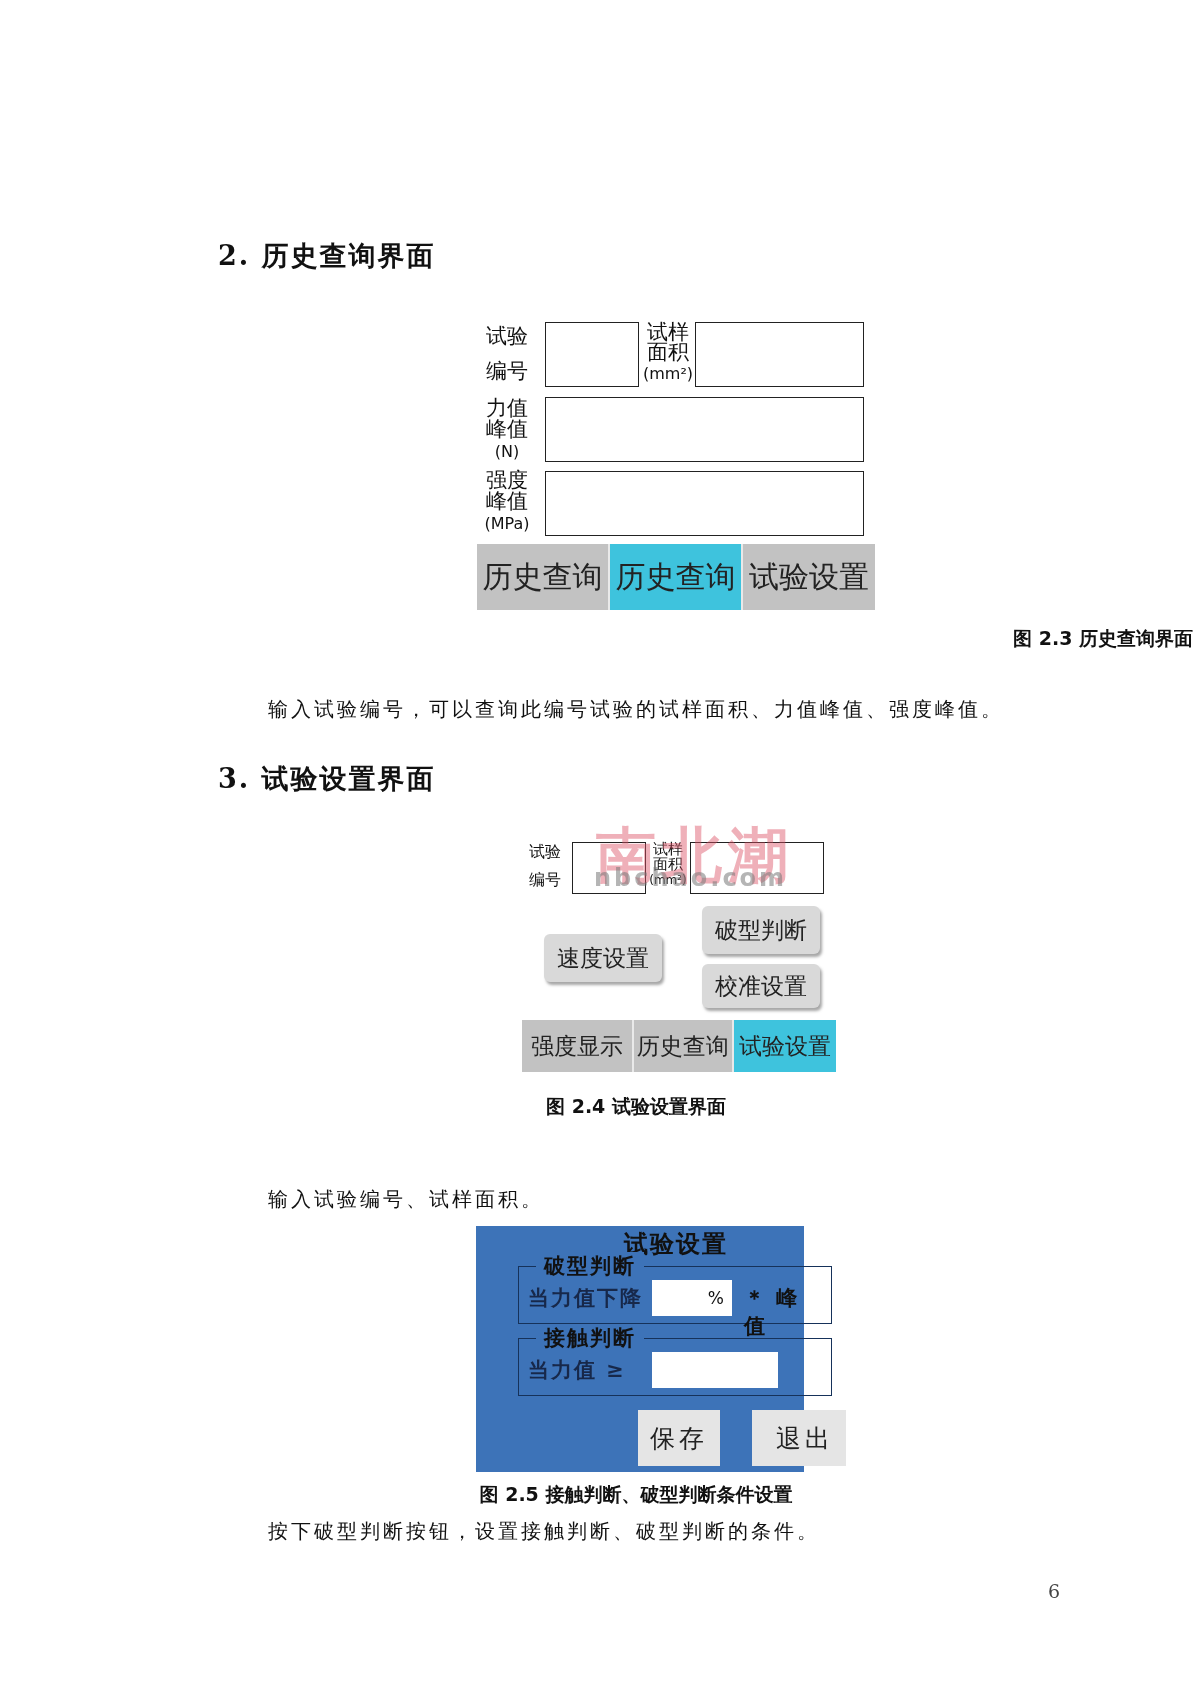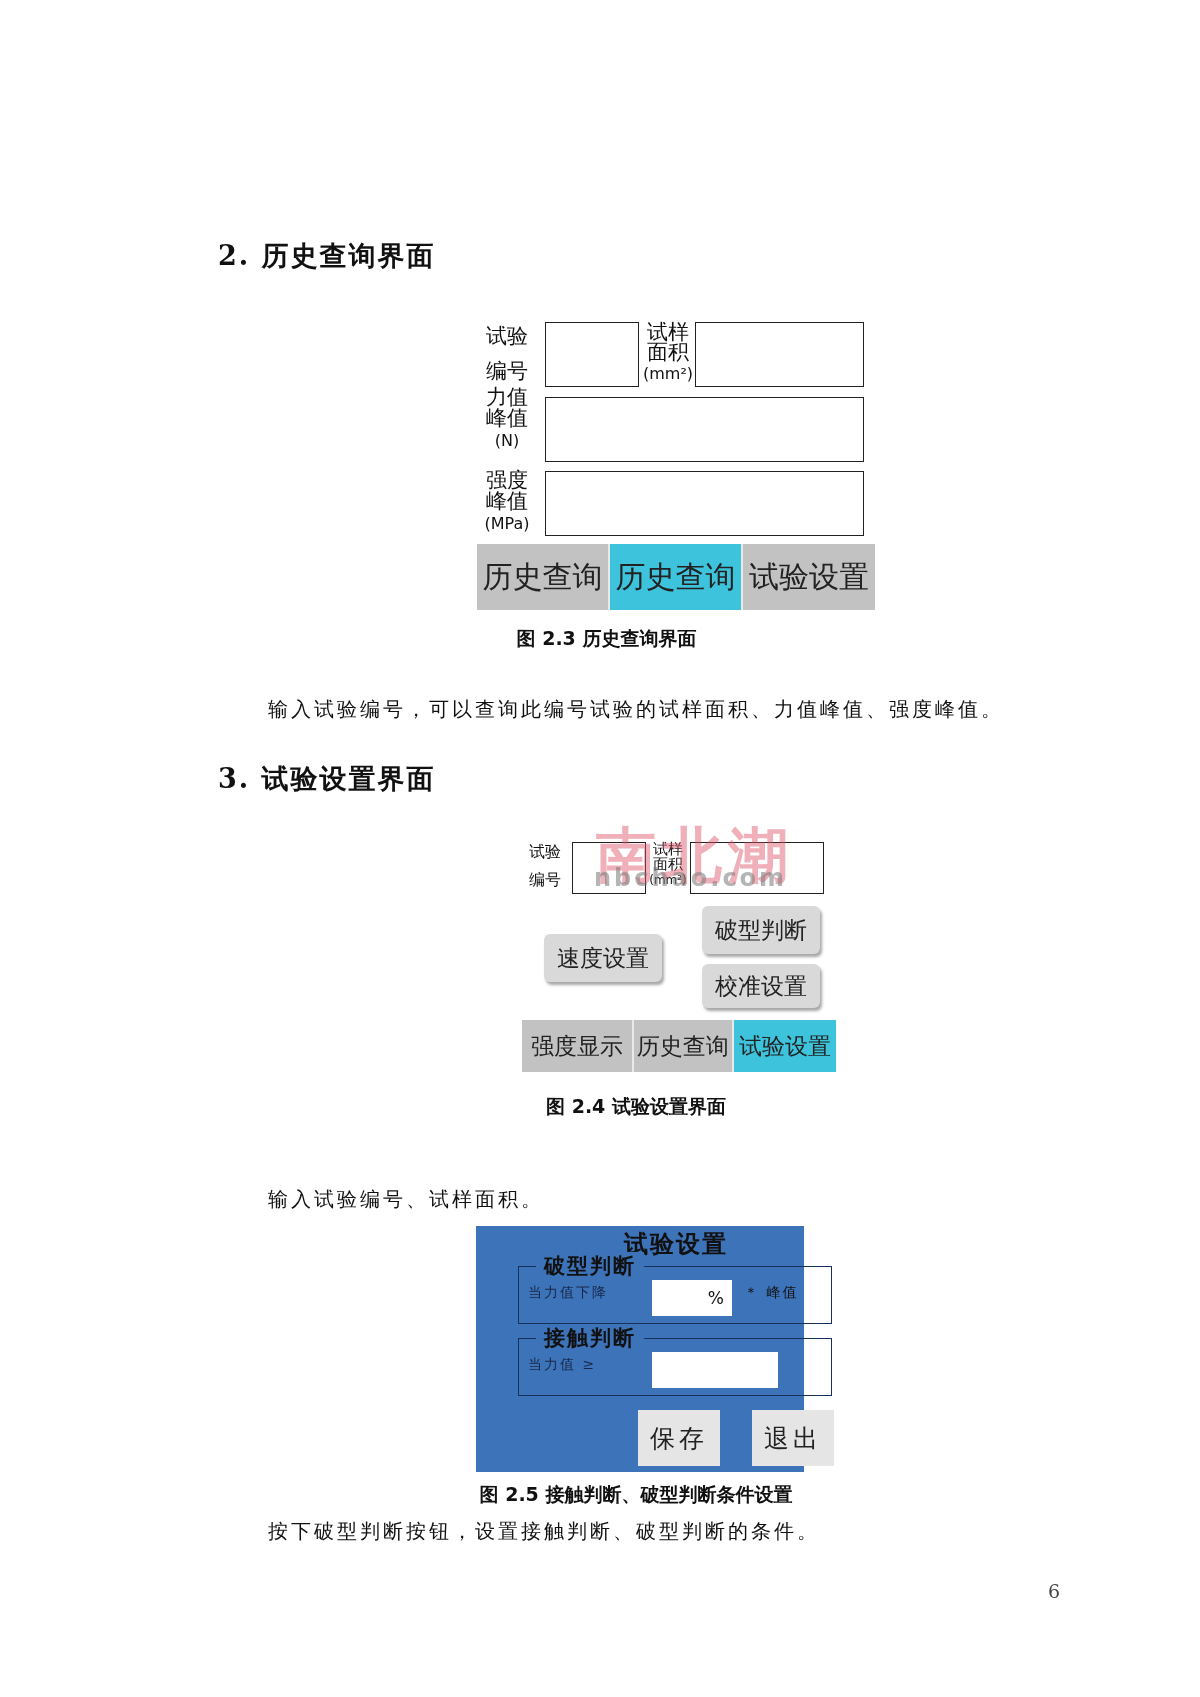--- a/index.html
+++ b/index.html
@@ -15,21 +15,21 @@
   .tabbar { display:flex; }
   .tab { background:#c2c2c2; color:#222; display:flex; align-items:center; justify-content:center;
          box-sizing:border-box; border-right:2px solid #e9e9e9; }
   .tab.active { background:#3ec3dd; }
   .tab:last-child { border-right:none; }
   .btn { background:#d9d9d9; border-radius:6px; box-shadow:2px 3px 3px rgba(0,0,0,0.35);
          display:flex; align-items:center; justify-content:center; font-size:23px; color:#222; }
   .dlg { background:#3d73b8; }
   .fieldset { border:1.5px solid #16325a; box-sizing:border-box; }
   .legend { background:#3d73b8; padding:0 8px; font-family:"DejaVu Serif", serif; font-weight:bold; font-size:21px; color:#111; letter-spacing:2px; }
-  .dlgtext { font-family:"DejaVu Serif", serif; font-size:14px; color:#17284a; letter-spacing:2px; }
+  .dlgtext { font-family:"DejaVu Serif", serif; font-size:21px; color:#17284a; letter-spacing:2px;font-weight:bold; }
   .dlgbtn { background:#e5e5e5; display:flex; align-items:center; justify-content:center;
             font-family:"DejaVu Serif", serif; font-size:25px; color:#222; letter-spacing:4px; }
   .watermark { font-family:Liberation Sans, sans-serif; font-weight:bold; color:rgba(220,80,100,0.45); font-size:60px; letter-spacing:6px; }
   .watermark2 { font-family:"DejaVu Sans", sans-serif; font-weight:bold; color:rgba(120,120,120,0.55); font-size:24px; letter-spacing:3px; }
 </style>
 </head>
 <body>
 
 <div class="abs heading" style="left:182px; top:238px;">2. 历史查询界面</div>
 
@@ -45,21 +45,21 @@
 
   <div class="abs lbl" style="left:166px; top:2px; width:50px; line-height:20px;">
     <div>试样</div>
     <div>面积</div>
     <small>(mm²)</small>
   </div>
   <div class="abs box" style="left:218px; top:2px; width:169px; height:65px;">
     <span></span>
   </div>
 
-  <div class="abs lbl" style="left:0; top:67px; width:60px; line-height:21px;">
+  <div class="abs lbl" style="left:0; top:78px; width:60px; line-height:21px;">
     <div>力值</div>
     <div>峰值</div>
     <small>(N)</small>
   </div>
   <div class="abs box" style="left:68px; top:77px; width:319px; height:65px;">
     <span></span>
   </div>
 
   <div class="abs lbl" style="left:-2px; top:150px; width:64px; line-height:21px;">
     <div>强度</div>
@@ -70,21 +70,21 @@
     <span></span>
   </div>
 
   <div class="abs tabbar" style="left:0; top:224px; width:398px; height:66px;">
     <div class="tab" style="width:133px; font-size:30px;">历史查询</div>
     <div class="tab active" style="width:133px; font-size:30px;">历史查询</div>
     <div class="tab" style="width:132px; font-size:30px;">试验设置</div>
   </div>
 </div>
 
-<div class="abs caption" style="left:0; width:1141px; text-align:center; top:626px;">图 2.3  历史查询界面</div>
+<div class="abs caption" style="left:16px; width:1141px; text-align:right; top:626px;">图 2.3  历史查询界面</div>
 
 <div class="abs para" style="left:232px; top:696px;">输入试验编号，可以查询此编号试验的试样面积、力值峰值、强度峰值。</div>
 
 <div class="abs heading" style="left:182px; top:761px;">3. 试验设置界面</div>
 
 <div class="abs" style="left:450px; top:818px; width:320px; height:255px;">
   <div class="abs lbl" style="left:0; top:26px; width:46px; font-size:16px; line-height:16px;">
     <div>试验</div>
     <div style="margin-top:12px;">编号</div>
   </div>
@@ -131,20 +131,20 @@
   <div class="abs dlgtext" style="left:232px; top:58px; color:#111;">＊ 峰值</div>
 
   <div class="abs fieldset" style="left:6px; top:112px; width:314px; height:58px;"></div>
   <div class="abs legend" style="left:24px; top:98px;">接触判断</div>
   <div class="abs dlgtext" style="left:16px; top:130px;">当力值 ≥</div>
   <div class="abs" style="left:140px; top:126px; width:126px; height:36px; background:#fff;">
     <span></span>
   </div>
 
   <div class="abs dlgbtn" style="left:126px; top:184px; width:82px; height:56px;">保存</div>
-  <div class="abs dlgbtn" style="left:240px; top:184px; width:82px; height:56px;">退出</div>
+  <div class="abs dlgbtn" style="left:240px; top:184px; width:82px; height:56px;padding-left:12px;">退出</div>
 </div>
 
 <div class="abs caption" style="left:0; width:1200px; text-align:center; top:1482px;">图 2.5  接触判断、破型判断条件设置</div>
 
 <div class="abs para" style="left:232px; top:1518px;">按下破型判断按钮，设置接触判断、破型判断的条件。</div>
 
 <div class="abs" style="left:1012px; top:1580px; font-family:'DejaVu Serif', serif; font-size:19px; color:#444;">6</div>
 
 </body></html>

